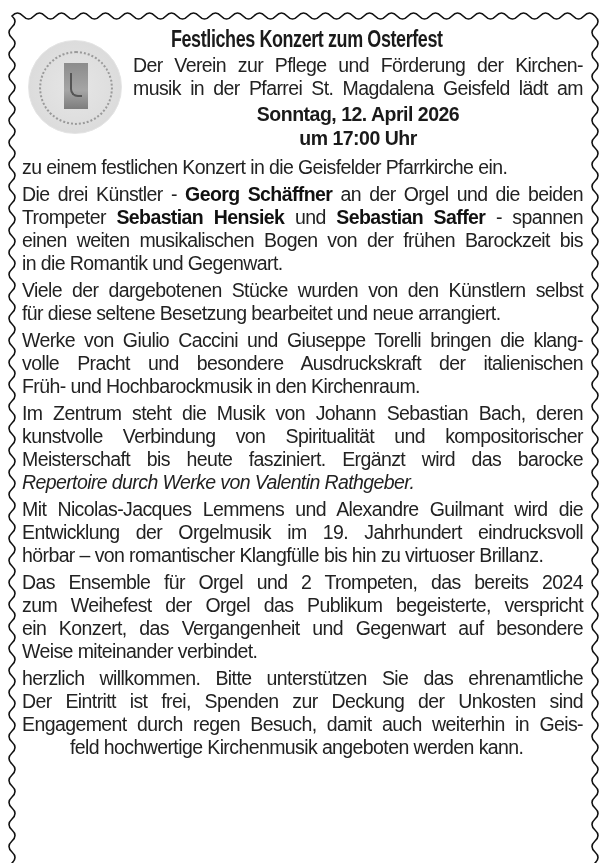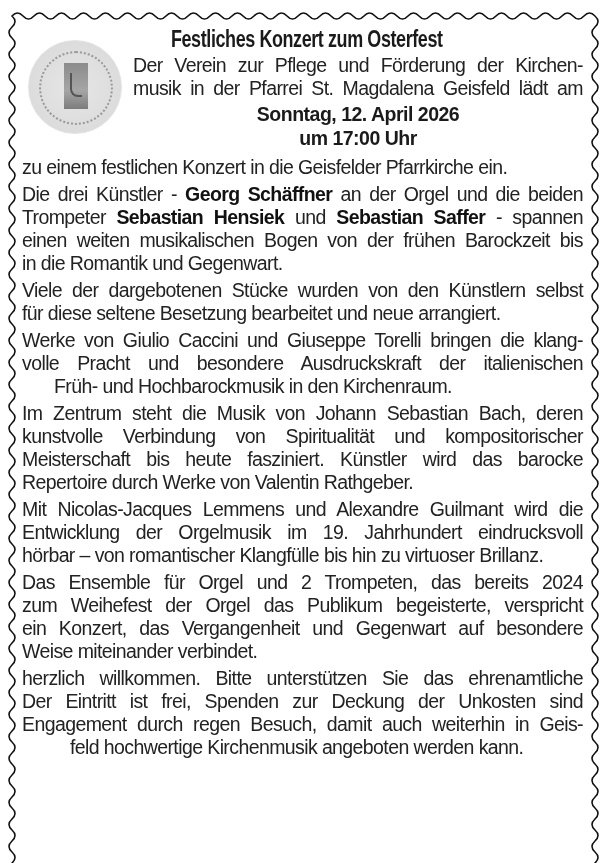--- a/index.html
+++ b/index.html
@@ -118,28 +118,28 @@
   </div>
 
   <div class="para">
     <span class="line" style="display: block;">Viele der dargebotenen Stücke wurden von den Künstlern selbst</span>
     <span class="line last" style="display: block;">für diese seltene Besetzung bearbeitet und neue arrangiert.</span>
   </div>
 
   <div class="para">
     <span class="line" style="display: block;">Werke von Giulio Caccini und Giuseppe Torelli bringen die klang-</span>
     <span class="line" style="display: block;">volle Pracht und besondere Ausdruckskraft der italienischen</span>
-    <span class="line last" style="display: block; margin-left: 32px;">Früh- und Hochbarockmusik in den Kirchenraum.</span>
+    <span class="line last" style="display: block;">Früh- und Hochbarockmusik in den Kirchenraum.</span>
   </div>
 
   <div class="para">
     <span class="line" style="display: block;">Im Zentrum steht die Musik von Johann Sebastian Bach, deren</span>
     <span class="line" style="display: block;">kunstvolle Verbindung von Spiritualität und kompositorischer</span>
-    <span class="line" style="display: block;">Meisterschaft bis heute fasziniert. Künstler wird das barocke</span>
-    <span class="line last" style="display: block;">Repertoire durch Werke von Valentin Rathgeber.</span>
+    <span class="line" style="display: block;">Meisterschaft bis heute fasziniert. Ergänzt wird das barocke</span>
+    <span class="line last" style="display: block; font-style: italic;">Repertoire durch Werke von Valentin Rathgeber.</span>
   </div>
 
   <div class="para">
     <span class="line" style="display: block;">Mit Nicolas-Jacques Lemmens und Alexandre Guilmant wird die</span>
     <span class="line" style="display: block;">Entwicklung der Orgelmusik im 19. Jahrhundert eindrucksvoll</span>
     <span class="line last" style="display: block;">hörbar – von romantischer Klangfülle bis hin zu virtuoser Brillanz.</span>
   </div>
 
 
   <div class="para">

